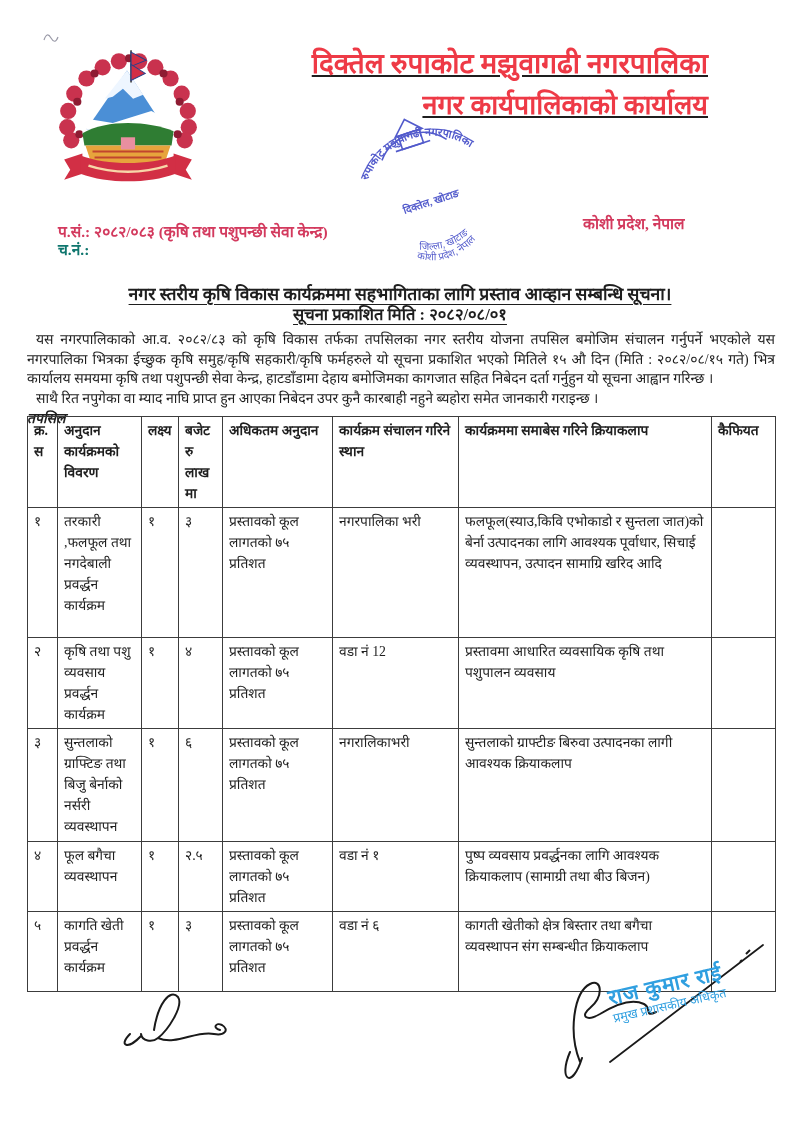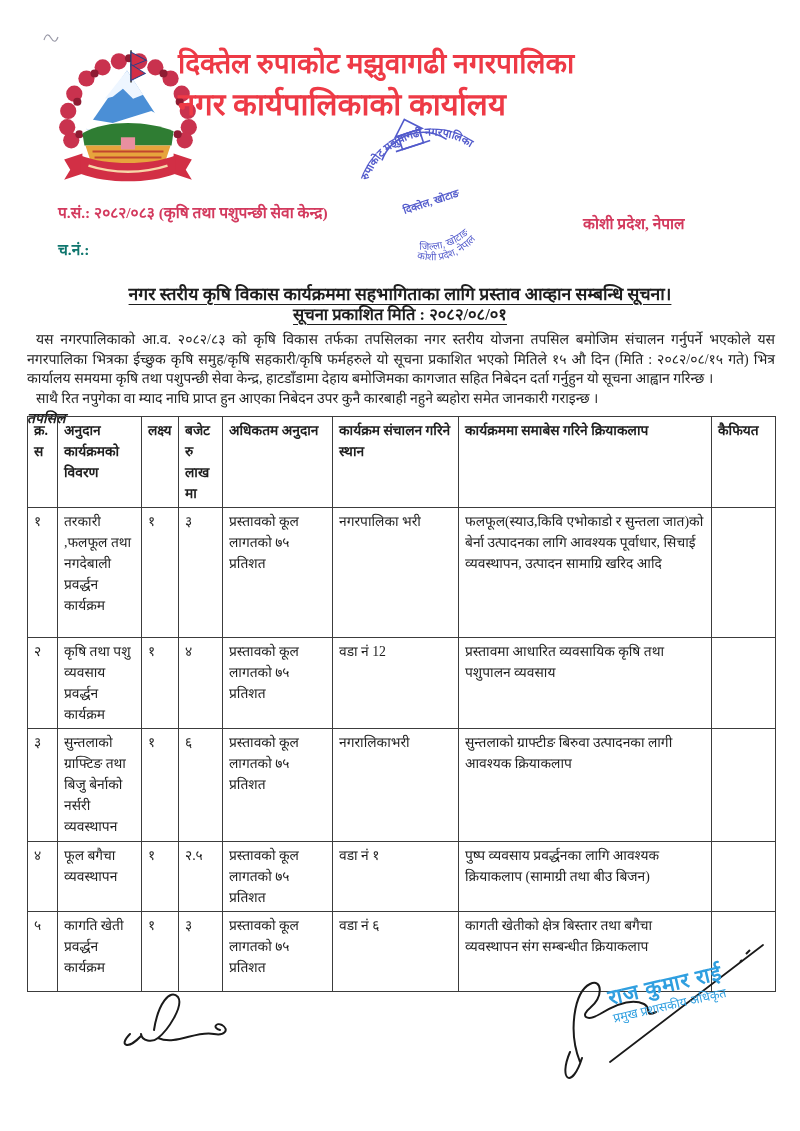--- a/index.html
+++ b/index.html
@@ -4,28 +4,28 @@
 <style>
   html,body { margin:0; padding:0; background:#f2f2f2; }
   .page {
     position:relative; width:800px; height:1131px; margin:0 auto;
     background:#ffffff; overflow:hidden;
     font-family:"Liberation Serif","DejaVu Serif",serif;
     color:#1e1e1e;
   }
   
   .logo { position:absolute; left:52px; top:38px; width:152px; height:156px; }
-  .hdr { position:absolute; left:178px; top:44px; width:530px; text-align:left; }
+  .hdr { position:absolute; left:178px; top:44px; width:530px; text-align:right;text-decoration:underline; }
   .hdr-line1 { font-size:28px; font-weight:bold; color:#ee3a46; line-height:40px; }
   .hdr-line2 { font-size:21px; font-weight:bold; color:#f25a6e; line-height:36px; letter-spacing:2px; font-family:"DejaVu Sans",sans-serif; }
-  .hdr-line3 { font-size:31px; font-weight:bold; color:#ee3a46; line-height:42px; }
+  .hdr-line3 { font-size:27px; font-weight:bold; color:#ee3a46; line-height:42px; }
   .stamp-top { position:absolute; left:326px; top:104px; width:200px; height:165px; opacity:.92; }
   .corner-mark { position:absolute; left:40px; top:26px; width:30px; height:20px; }
   
-  .ref-line { position:absolute; left:58px; top:201px; font-size:15.5px; color:#d33a5e; font-weight:bold; }
+  .ref-line { position:absolute; left:58px; top:220px; font-size:15.5px; color:#d33a5e; font-weight:bold; }
   .province { position:absolute; left:583px; top:212px; font-size:15.5px; color:#d33a5e; font-weight:bold; }
   .ch-line  { position:absolute; left:58px; top:238px; font-size:15.5px; color:#0f766e; font-weight:bold; }
   
   .title { position:absolute; left:0; top:273px; width:800px; text-align:center;
            font-size:17.5px; font-weight:bold; text-decoration:underline; text-underline-offset:4px;margin-top:8px; }
   .pubdate { position:absolute; left:0; top:302px; width:800px; text-align:center;
            font-size:16.5px; font-weight:bold; text-decoration:underline; text-underline-offset:4px; }
   .body-block { position:absolute; left:27px; top:330px; width:748px; font-size:14px; line-height:19.5px; text-align:justify; }
   .body-block p { margin:0; text-indent:9px; }
   .tapasil { font-weight:600; text-indent:0 !important; margin-top:1px !important;font-style:italic; }

